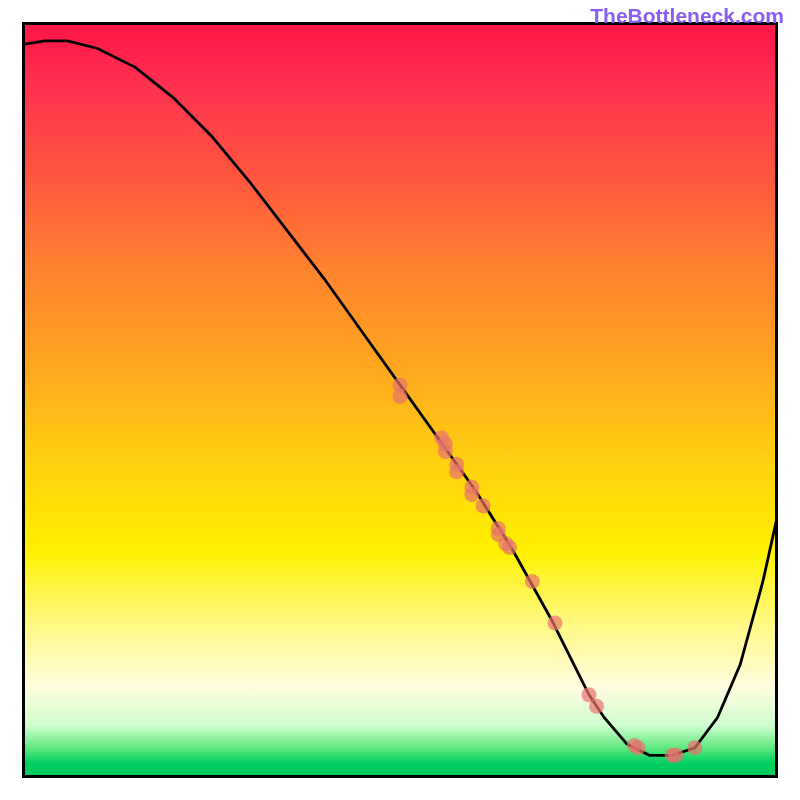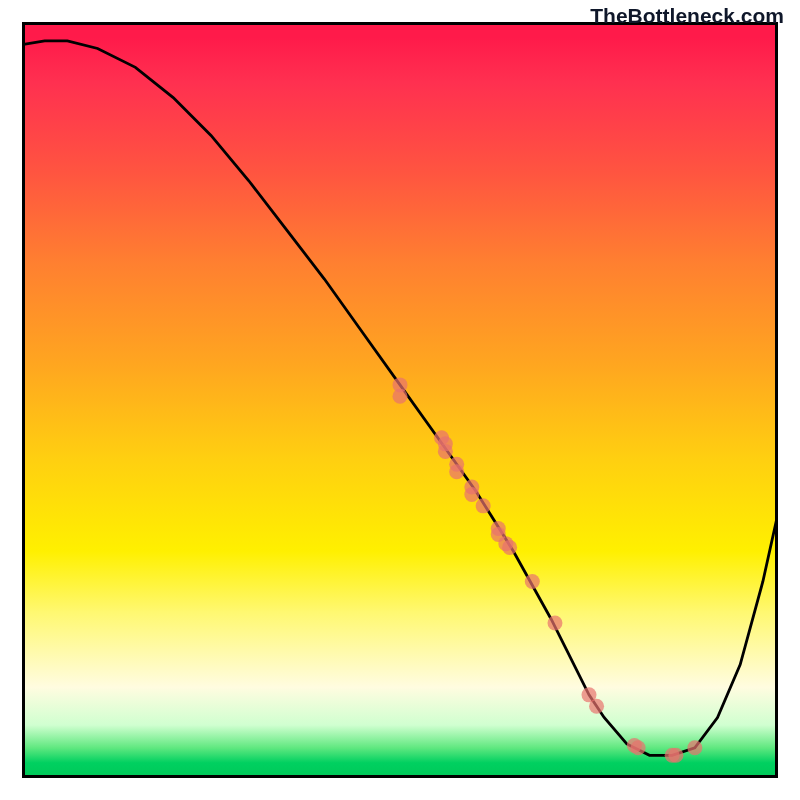--- a/index.html
+++ b/index.html
@@ -10,21 +10,21 @@
     height: 800px;
     position: relative;
     font-family: Arial, sans-serif;
   }
   .watermark {
     position: absolute;
     top: 4px;
     right: 16px;
     font-size: 21px;
     font-weight: bold;
-    color: #0f172a;
+    color: #8b5cf6;
     z-index: 10;
   }
   .plot-area {
     position: absolute;
     left: 22px;
     top: 22px;
     width: 756px;
     height: 756px;
   }
   .gradient-bg {

